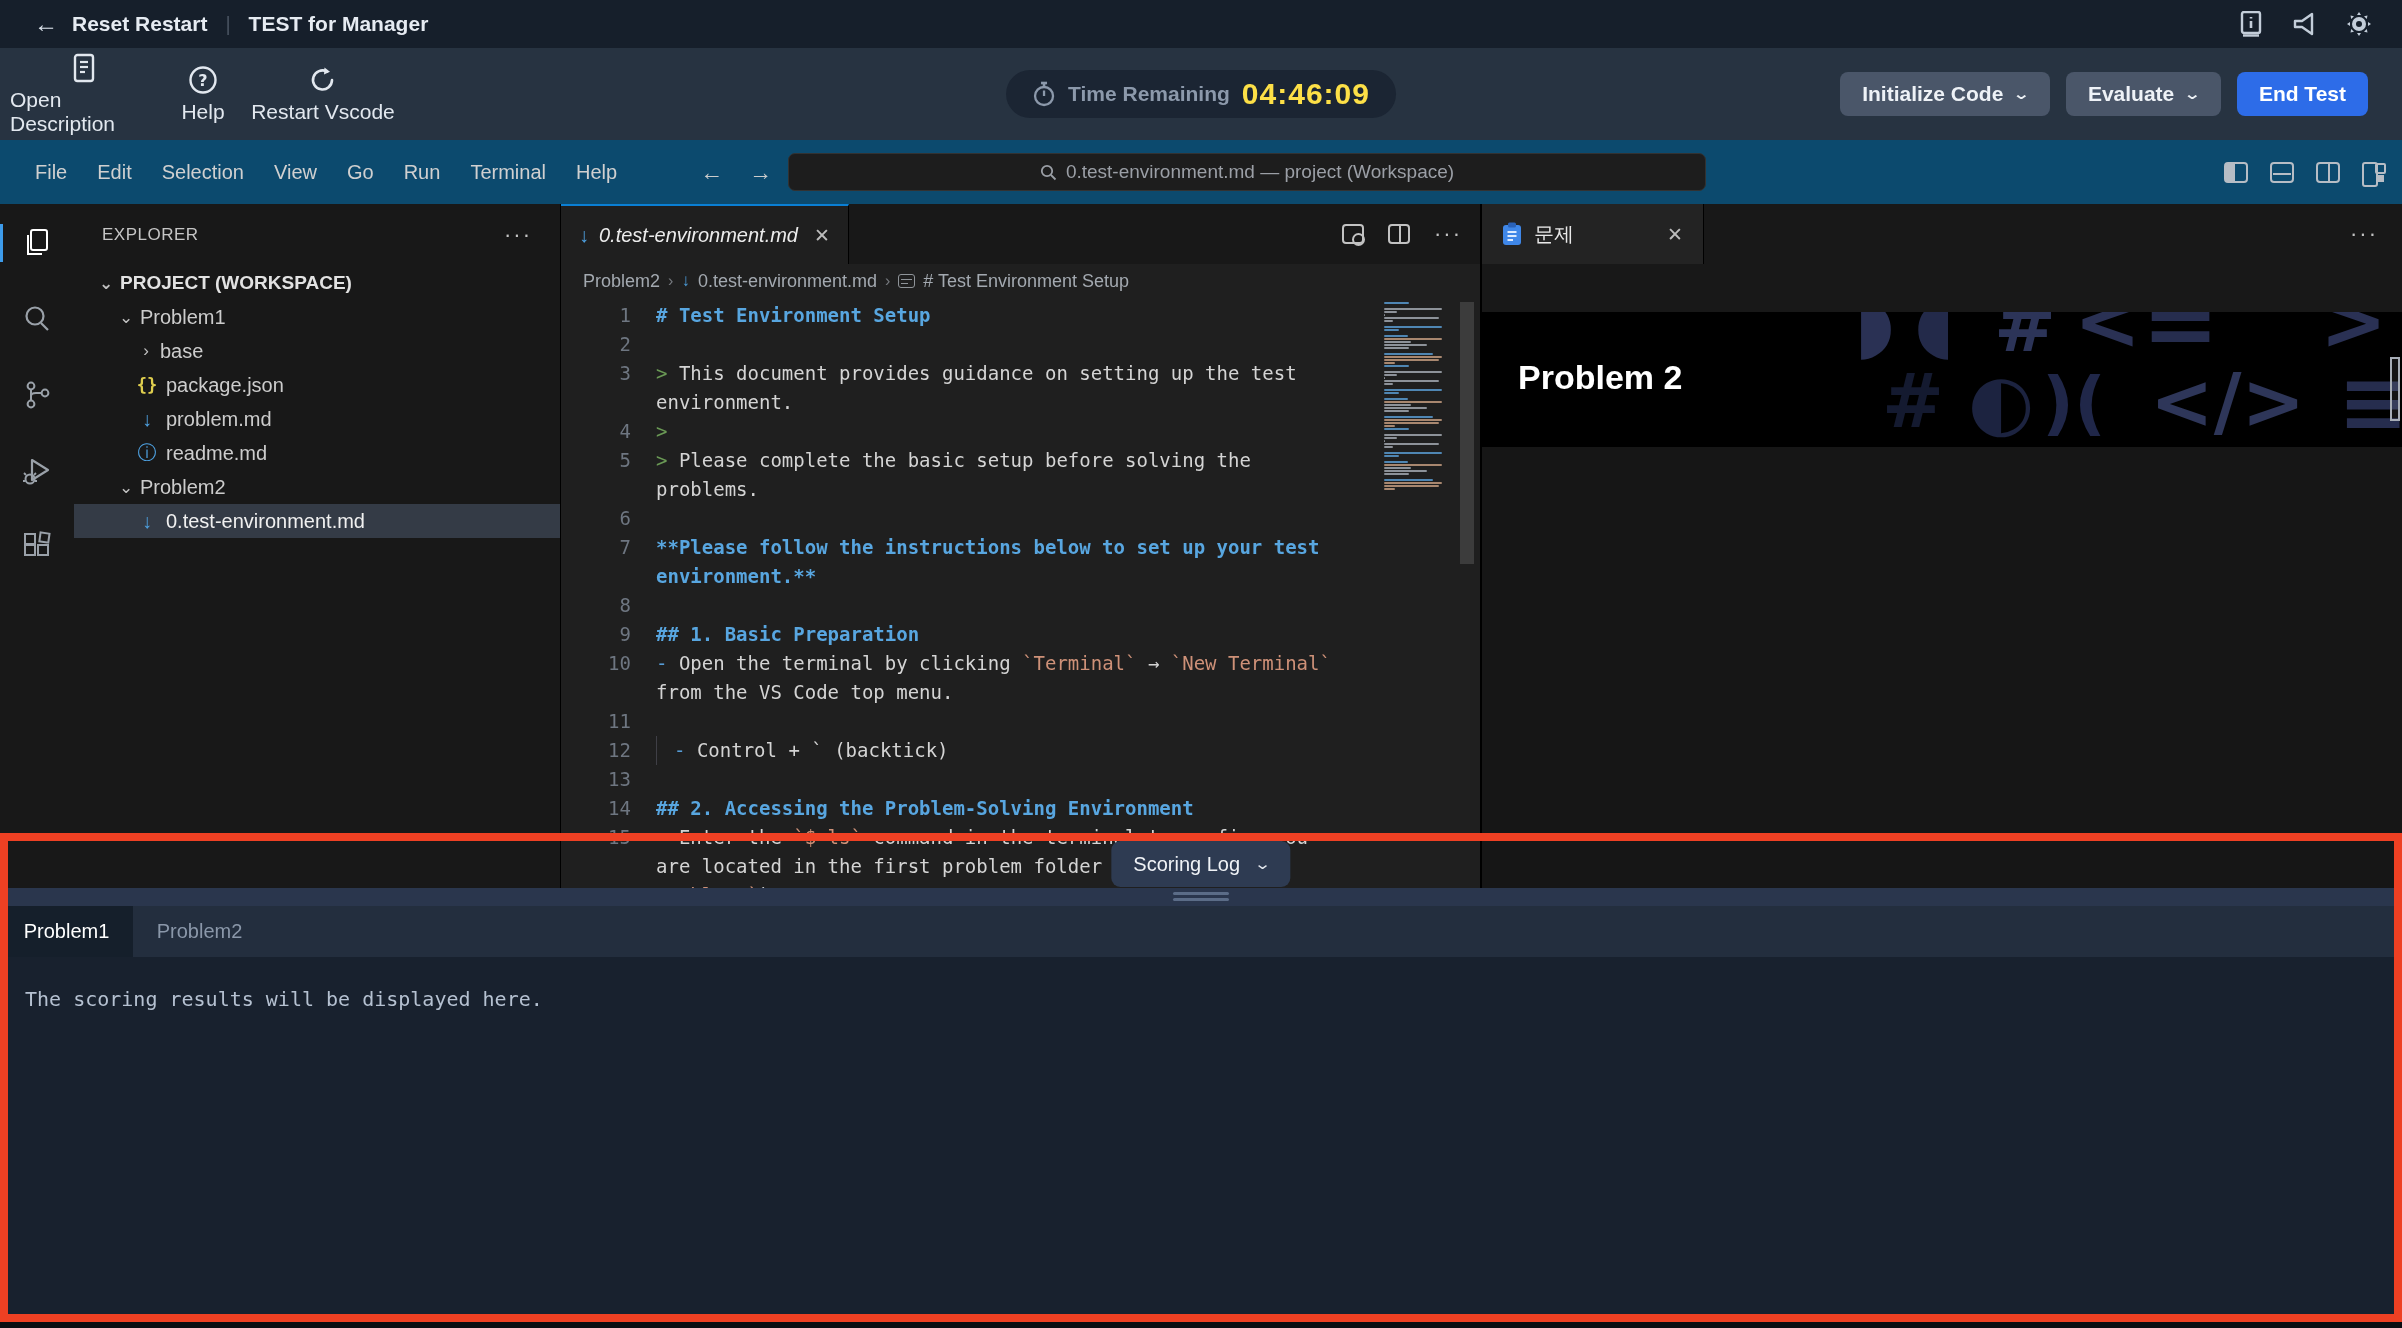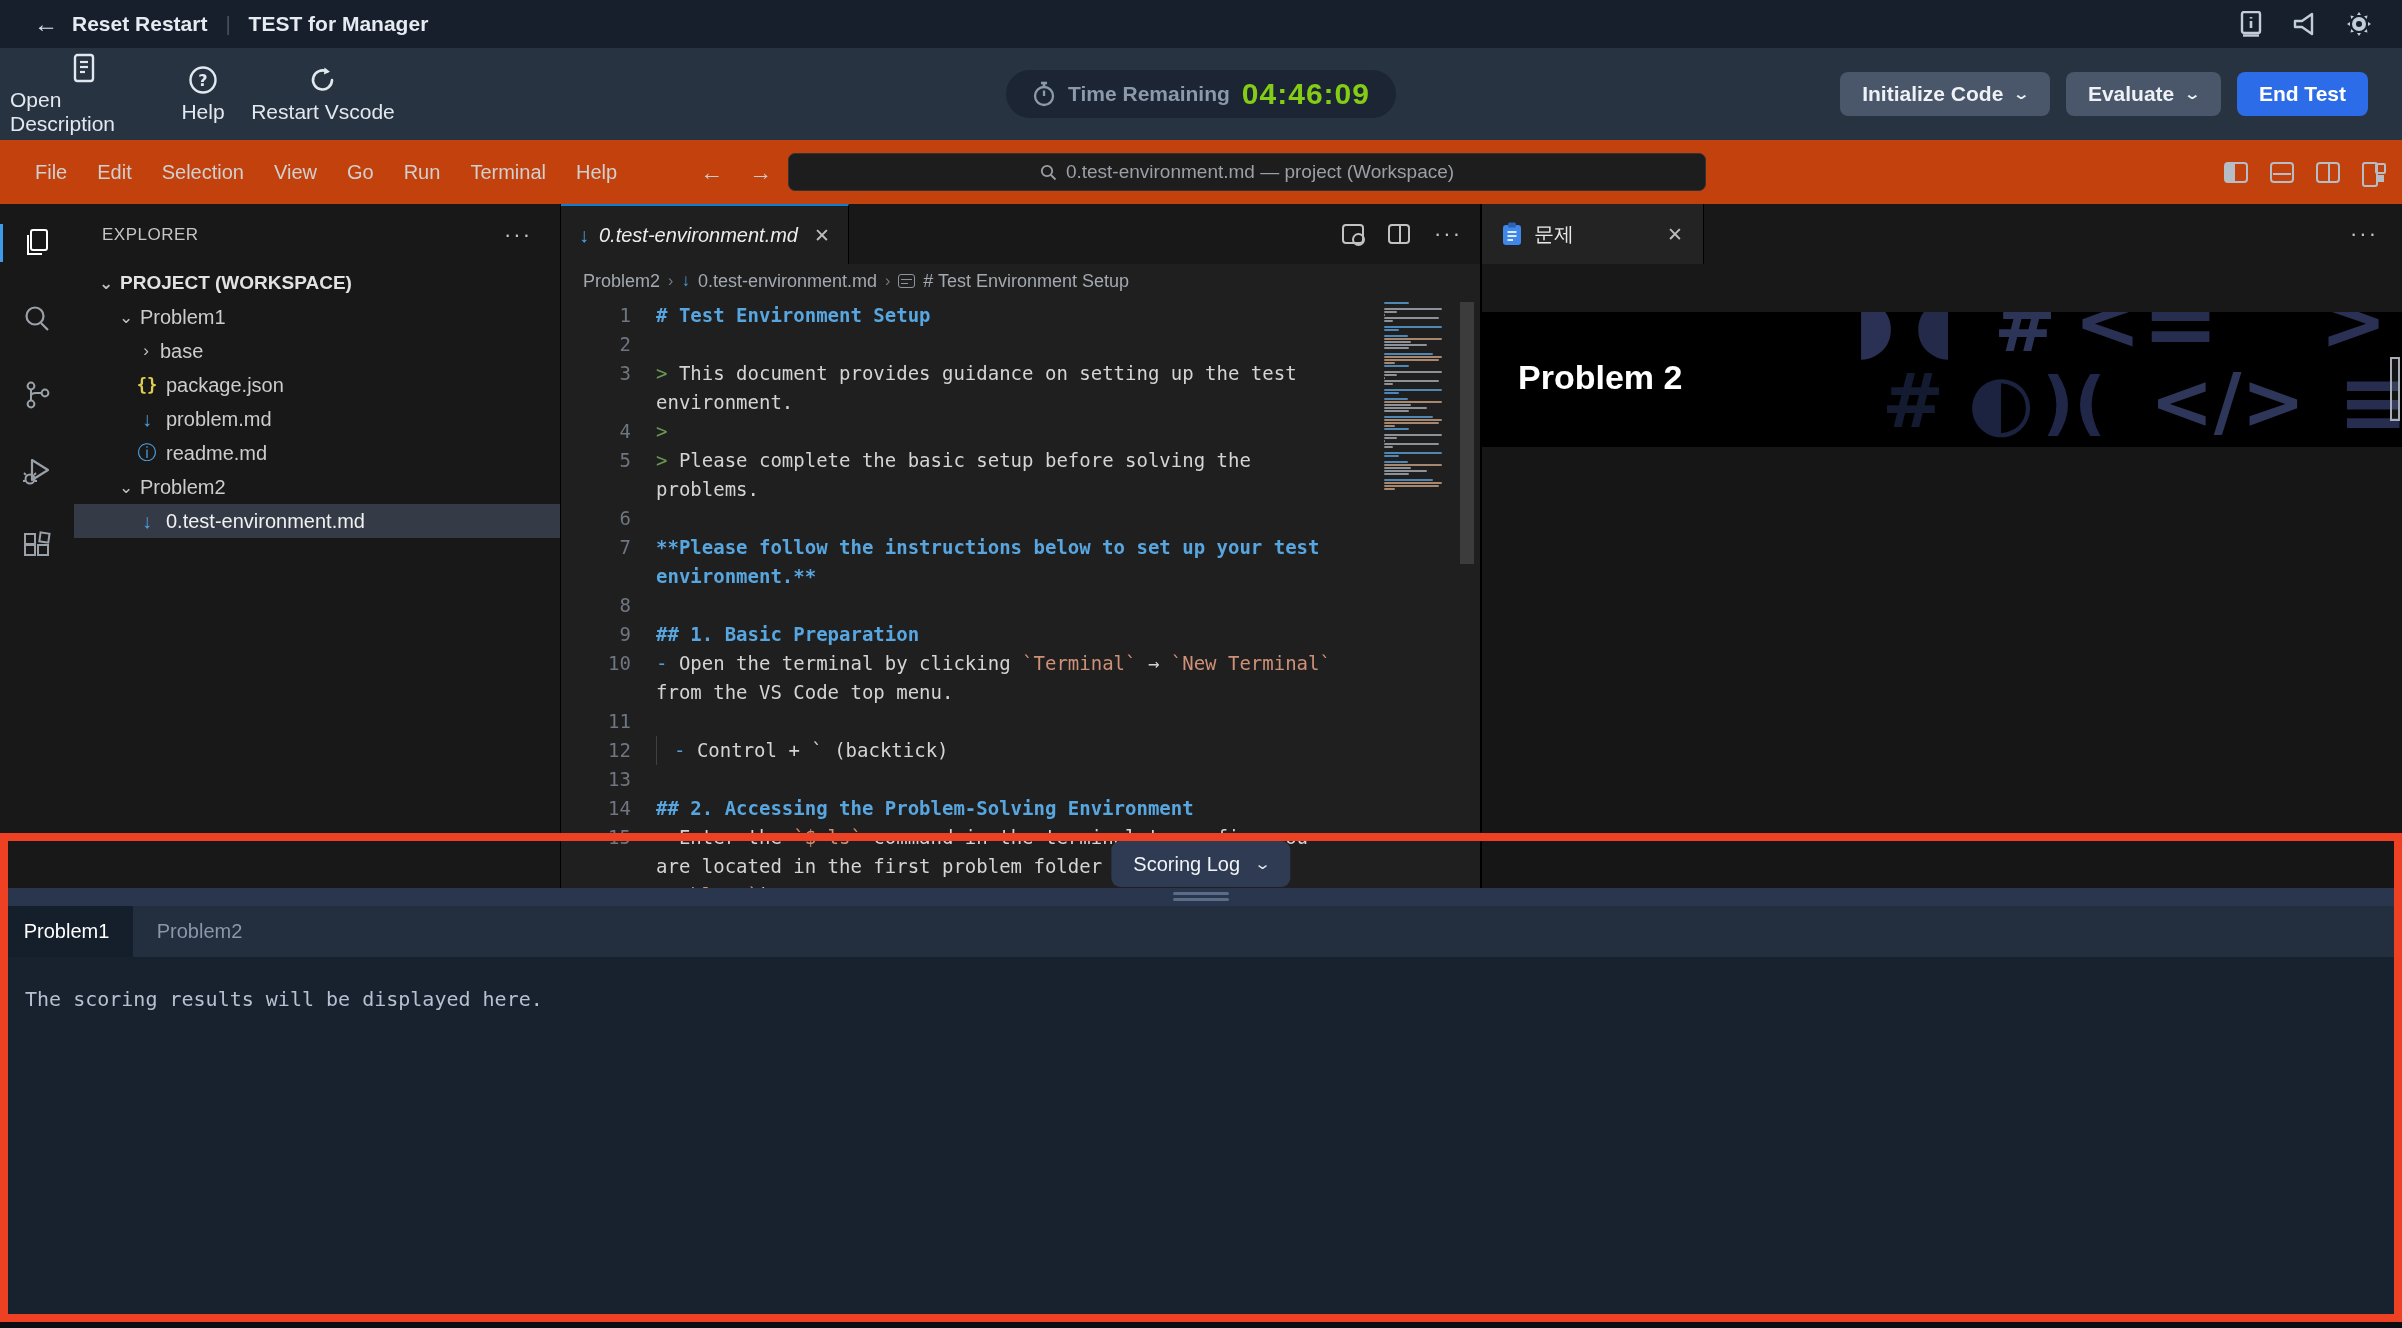--- a/index.html
+++ b/index.html
@@ -17,29 +17,29 @@
   .tb-spacer { flex:1; }
   .tb-icons { display:flex; align-items:center; gap:28px; }
   .tb-ic { width:26px; height:26px; display:flex; align-items:center; justify-content:center; color:#c3cdd9; }
   
   .toolbar { position:relative; height:92px; background:#273341; display:flex; align-items:center; padding:0 34px 0 10px; }
   .tool-action { width:148px; display:flex; flex-direction:column; align-items:center; gap:5px; color:#e2e8ef; cursor:pointer; }
   .tool-action .lbl { font-size:21px; }
   .timer-pill { position:absolute; left:50%; top:50%; transform:translate(-50%,-50%);
     background:#1b2533; border-radius:24px; height:48px; display:flex; align-items:center; padding:0 26px; gap:12px; }
   .timer-label { color:#8c99ab; font-size:21px; font-weight:600; }
-  .timer-value { color:#84cc16; font-size:30px; font-weight:800; letter-spacing:1px; font-family:"Liberation Sans",sans-serif; }
+  .timer-value { color:#fde047; font-size:30px; font-weight:800; letter-spacing:1px; font-family:"Liberation Sans",sans-serif; }
   .toolbar-right { margin-left:auto; display:flex; align-items:center; gap:16px; }
   .btn { height:44px; border-radius:8px; display:flex; align-items:center; justify-content:center; padding:0 22px;
     font-size:21px; font-weight:600; color:#eef2f7; cursor:pointer; border:none; }
   .btn.secondary { background:#4a5669; }
   .btn.primary { background:#2d6ce8; color:#fff; }
   .chev { font-size:15px; margin-left:12px; transform:scaleX(1.4); display:inline-block; }
   
-  .menubar { position:relative; height:64px; background:#c2410c; display:flex; align-items:center; padding:0 20px; }
+  .menubar { position:relative; height:64px; background:#0c4a6e; display:flex; align-items:center; padding:0 20px; }
   .menu-item { color:#d0d0d0; font-size:20px; padding:0 15px; cursor:pointer; }
   .nav-arrows { position:absolute; left:700px; display:flex; gap:26px; color:#cccccc; font-size:23px; }
   .cmd-center { position:absolute; left:788px; top:13px; width:918px; height:38px; background:#1d1d1d;
     border:1px solid #323232; border-radius:7px; display:flex; align-items:center; justify-content:center; gap:9px;
     color:#9b9fa6; font-size:19px; cursor:text; }
   .layout-icons { position:absolute; right:16px; display:flex; gap:22px; align-items:center; }
   .lay { width:24px; height:21px; border:2px solid #b7bdc5; border-radius:4px; position:relative; }
   .lay.left::before { content:""; position:absolute; left:0; top:0; bottom:0; width:9px; background:#b7bdc5; }
   .lay.bottom::before { content:""; position:absolute; left:1px; right:1px; bottom:1px; height:5px; border-top:2px solid #b7bdc5; }
   .lay.right::before { content:""; position:absolute; right:8px; top:0; bottom:0; border-left:2px solid #b7bdc5; }

